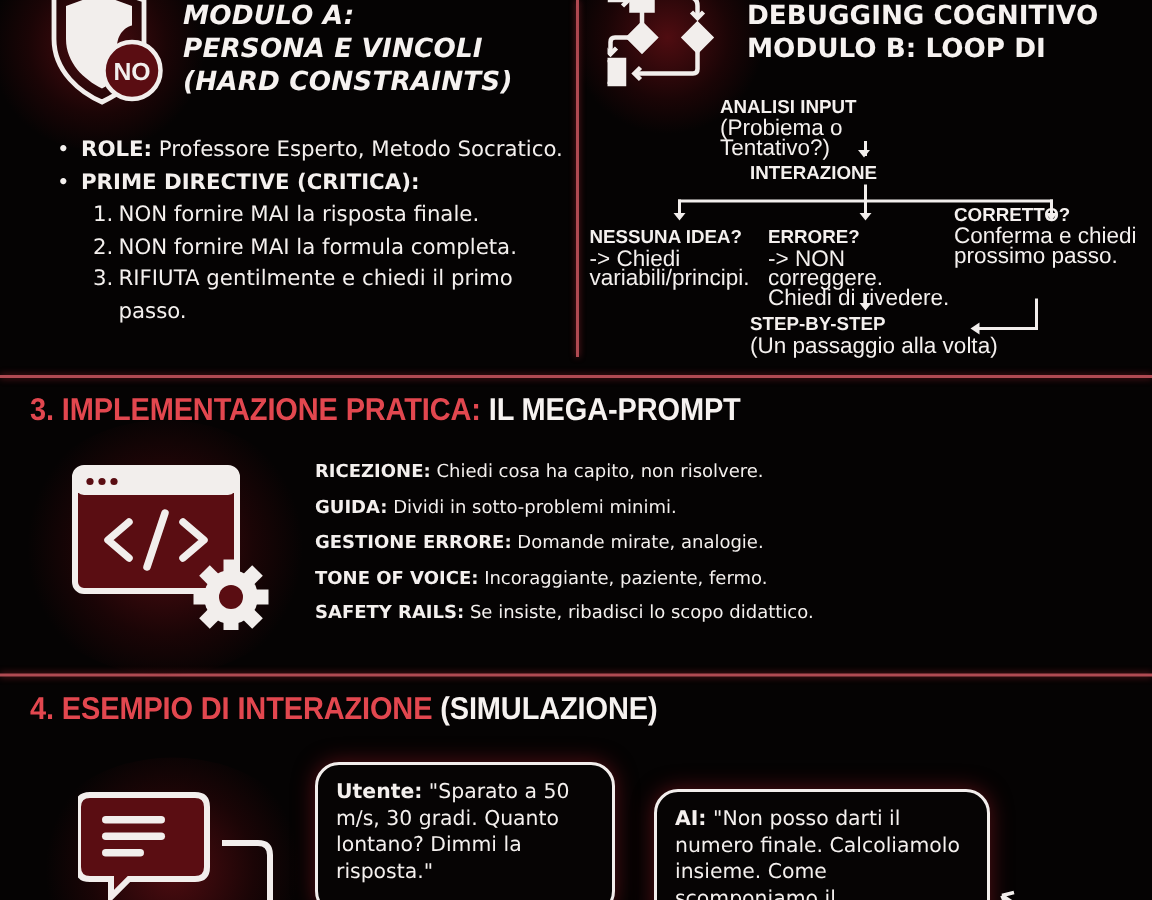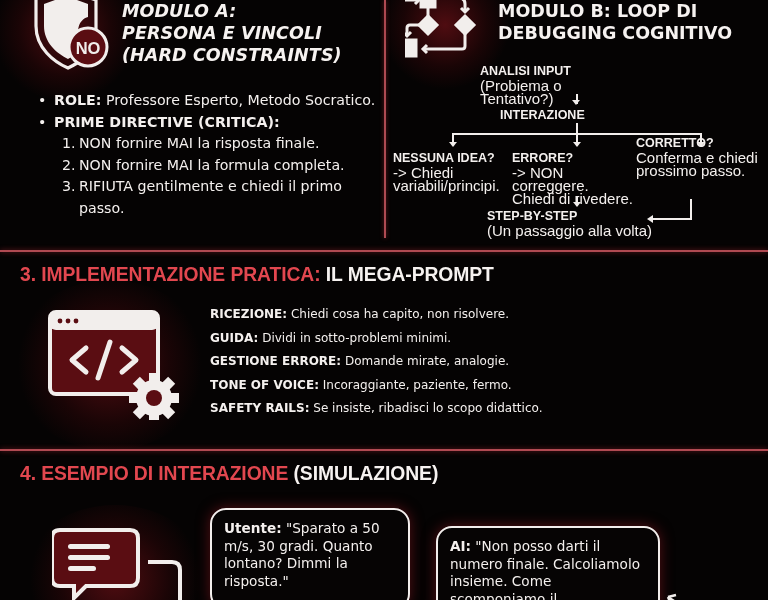--- a/index.html
+++ b/index.html
@@ -92,22 +92,22 @@
       <path d="M23 22 L32 31 L23 40 L14 31 Z" fill="#f2eeec"></path>
       <path d="M60 22 L69 31 L60 40 L51 31 Z" fill="#f2eeec"></path>
       <path d="M14 31 L5 31 Q2 31 2 34 L2 42"></path>
         <path d="M-2 38 L2 42 L6 38"></path>
       <rect x="-5" y="46" width="16" height="16" fill="#f2eeec"></rect>
       <path d="M60 40 L60 52 Q60 55 57 55 L18 55"></path>
         <path d="M22 51 L18 55 L22 59"></path>
     </svg>
   </div>
   <div class="abs title-b">
+    <div>DEBUGGING COGNITIVO</div>
     <div>MODULO B: LOOP DI</div>
-    <div>DEBUGGING COGNITIVO</div>
   </div>
 
   <div class="flow-text" style="left:480px; top:64px; width:150px;">
     <div class="h">ANALISI INPUT</div>
     <div class="s">(Probiema o Tentativo?)</div>
   </div>
   <div class="line" style="left:576px; top:94px; width:1.5px; height:10px;"></div>
   <div class="abs" style="left:572px; top:100px; width:0; height:0; border-left:4px solid transparent; border-right:4px solid transparent; border-top:5px solid #f2eeec;"></div>
   <div class="flow-text" style="left:500px; top:108px; width:150px;">
     <div class="h">INTERAZIONE</div>
@@ -138,21 +138,21 @@
     <div class="s">prossimo passo.</div>
   </div>
 
   <div class="line" style="left:576px; top:196px; width:1.5px; height:8px;"></div>
   <div class="abs" style="left:573px; top:202px; border-left:4px solid transparent; border-right:4px solid transparent; border-top:5px solid #f2eeec;"></div>
 
   <div class="line" style="left:690px; top:199px; width:2px; height:20px;"></div>
   <div class="line" style="left:652px; top:218px; width:40px; height:2px;"></div>
   <div class="abs" style="left:647px; top:215px; border-top:4px solid transparent; border-bottom:4px solid transparent; border-right:6px solid #f2eeec;"></div>
 
-  <div class="flow-text" style="left:487px; top:209px; width:180px;">
+  <div class="flow-text" style="left:500px; top:209px; width:180px;">
     <div class="h">STEP-BY-STEP</div>
     <div class="s">(Un passaggio alla volta)</div>
   </div>
 </section>
 
 <section>
   <div class="sec-title" style="top:261px;">
     <span class="red">3. IMPLEMENTAZIONE PRATICA:</span><span class="wht"> IL MEGA-PROMPT</span>
   </div>
   <div class="icon-glow" style="left:10px; top:280px; width:200px; height:170px;"></div>

